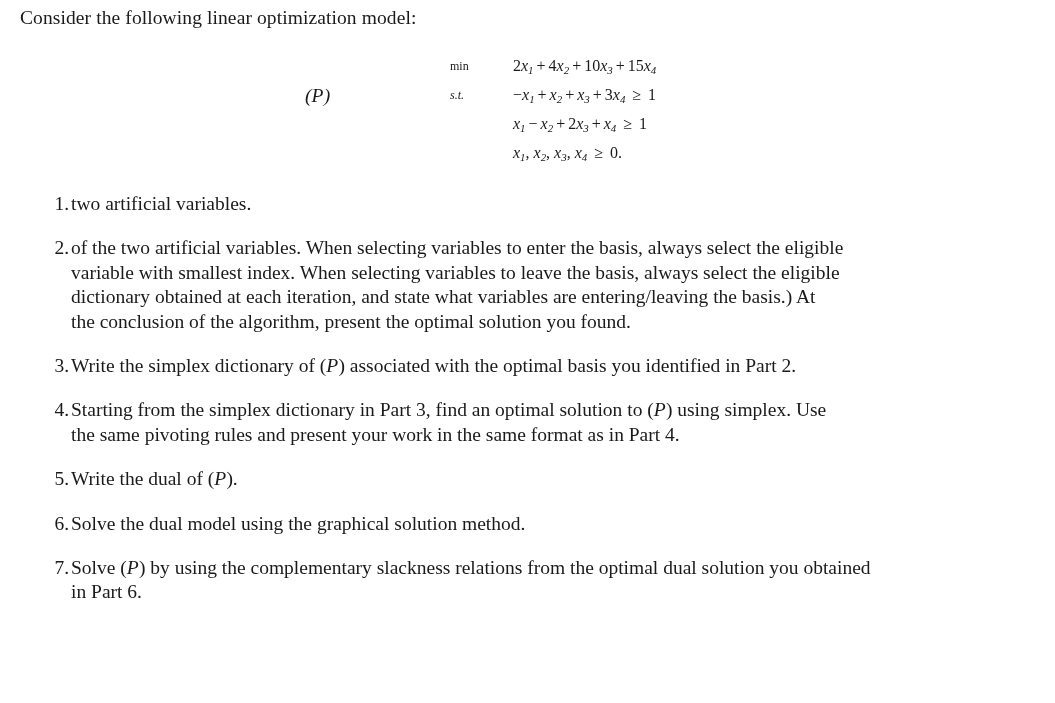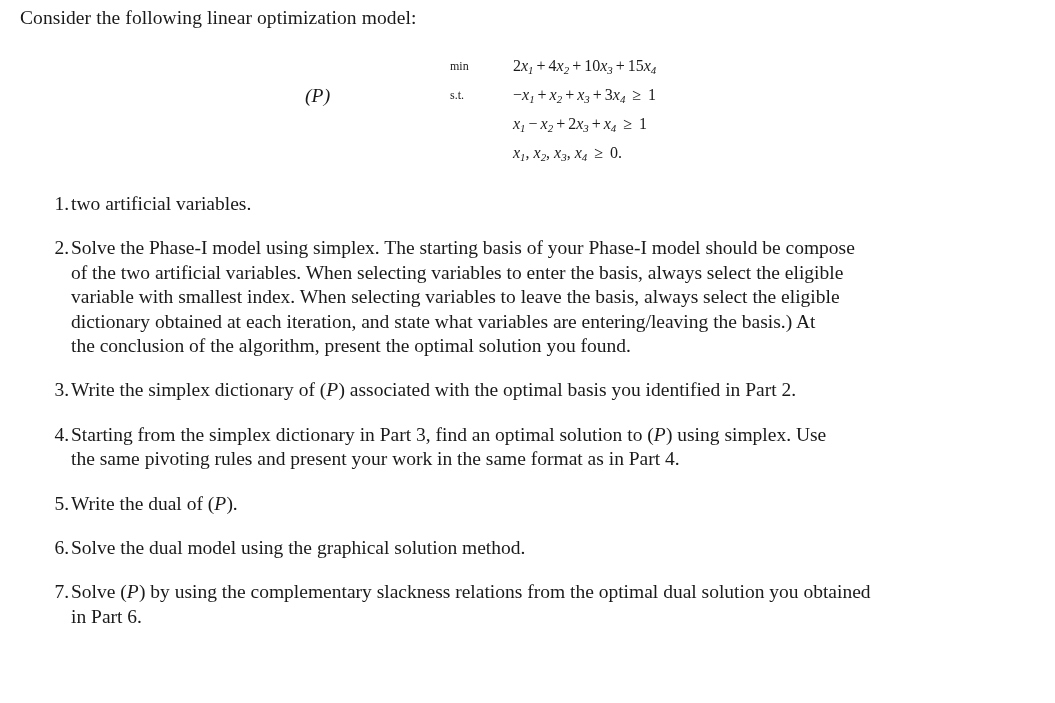--- a/index.html
+++ b/index.html
@@ -54,21 +54,21 @@
     font-size: 19.5px;
     padding-top: 1px;
   }
   .m-op {
     grid-column: 2;
     text-align: left;
     padding-right: 13px;
     font-size: 12px;
     white-space: nowrap;
   }
-  .m-op.ital { }
+  .m-op.ital { font-style: italic; }
   .m-expr {
     grid-column: 3;
     white-space: nowrap;
     font-size: 16px;
   }
   .mrow { height: 28px; line-height: 28px; }
 
   var, .v {
     font-style: italic;
     font-family: "Liberation Serif", "DejaVu Serif", serif;
@@ -146,21 +146,20 @@
 
   <div class="list">
 
     <div class="item" style="margin-bottom:20px;">
       <span class="num">1.</span>
       <span class="ln">two artificial variables.</span>
     </div>
 
     <div class="item" style="margin-bottom:20px;">
       <span class="num">2.</span>
-      <span class="ln">Solve the Phase-I model using simplex. The starting basis of your Phase-I model should be compose</span>
       <span class="ln">of the two artificial variables. When selecting variables to enter the basis, always select the eligible</span>
       <span class="ln">variable with smallest index. When selecting variables to leave the basis, always select the eligible</span>
       <span class="ln">dictionary obtained at each iteration, and state what variables are entering/leaving the basis.) At</span>
       <span class="ln">the conclusion of the algorithm, present the optimal solution you found.</span>
     </div>
 
     <div class="item" style="margin-bottom:20px;">
       <span class="num">3.</span>
       <span class="ln">Write the simplex dictionary of (<span class="cal">P</span>) associated with the optimal basis you identified in Part 2.</span>
     </div>

